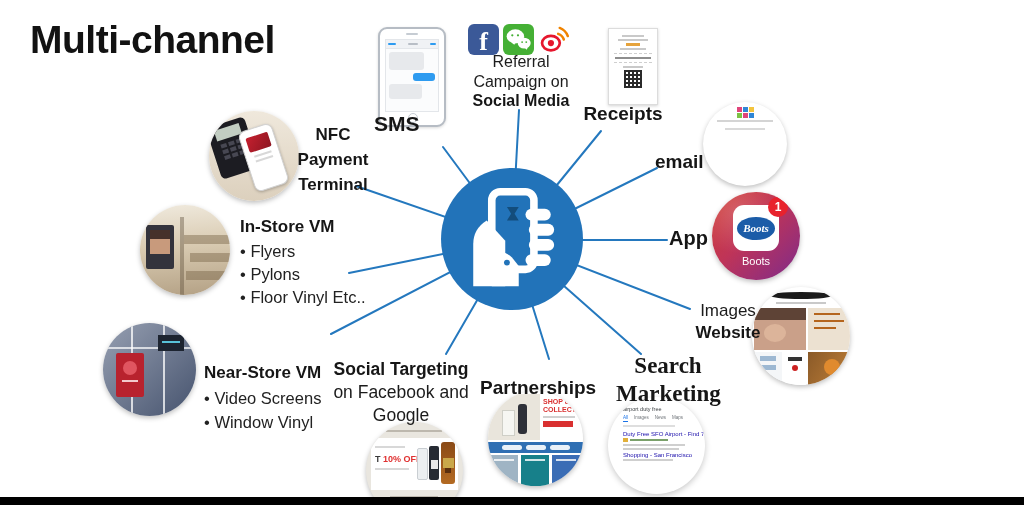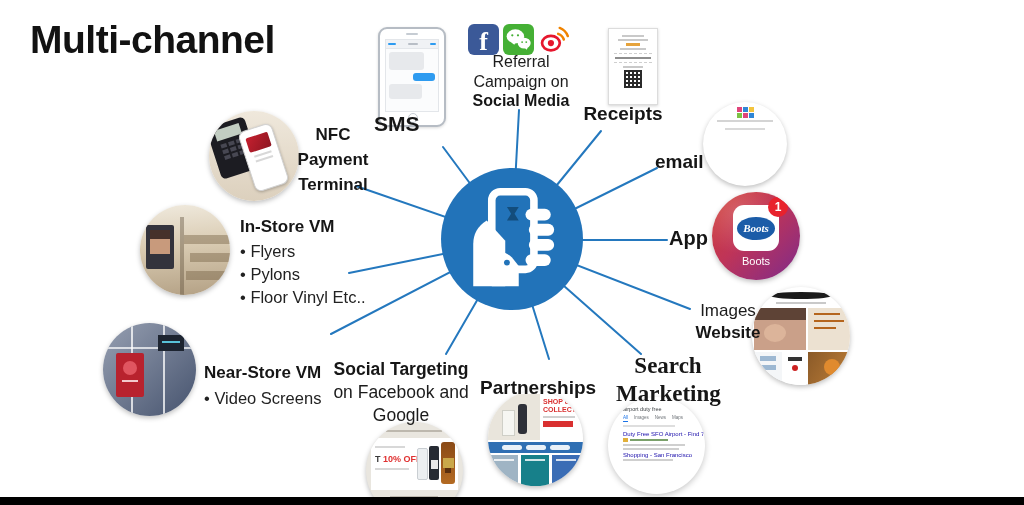--- a/index.html
+++ b/index.html
@@ -426,20 +426,21 @@
         <i></i>
         <u></u>
       </div>
     <div class="ns-panel">
         <i></i>
       </div>
   </div>
   <div class="near-txt">
     <span class="lbl">Near-Store VM</span>
     <span class="bullet">Video Screens</span>
+    <span class="bullet">Window Vinyl</span>
   </div>
 
   <div class="photo in-circle">
     <div class="is-screen">
       <div class="is-face">
           <div class="is-hair"></div>
         </div>
     </div>
     <div class="is-pillar"></div>
     <div class="is-shelf" style="top:30px;"></div>

